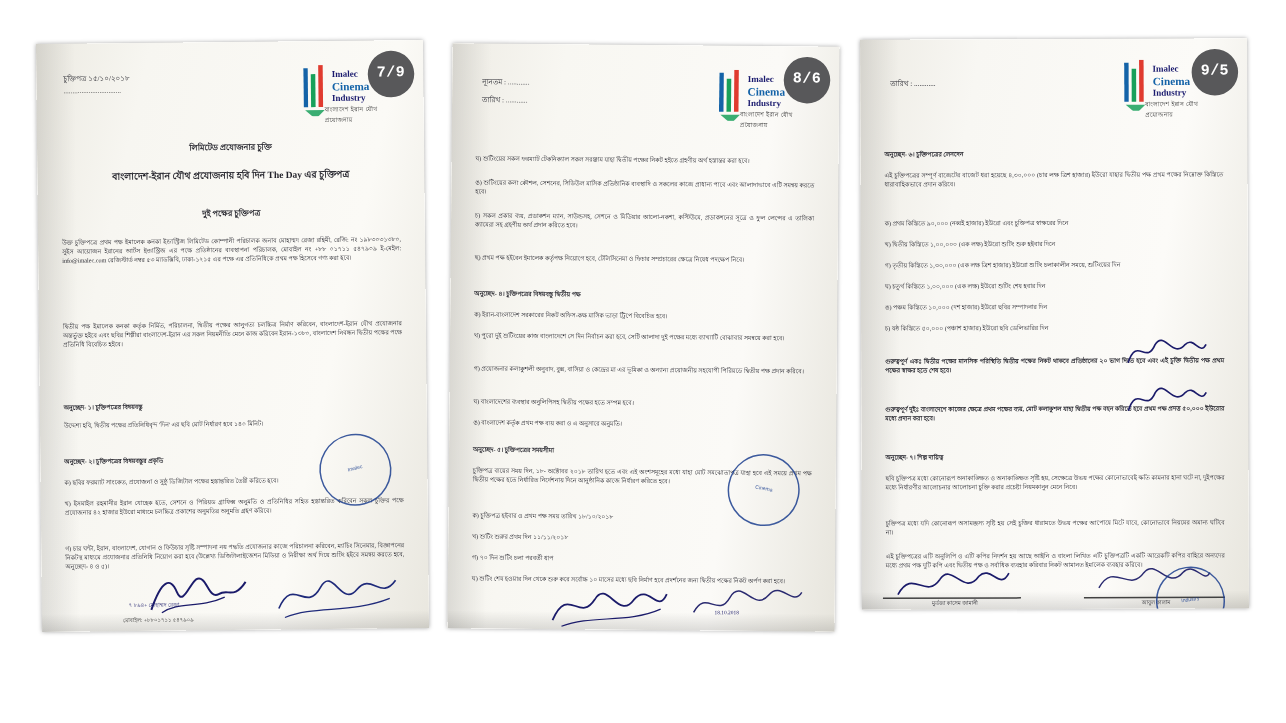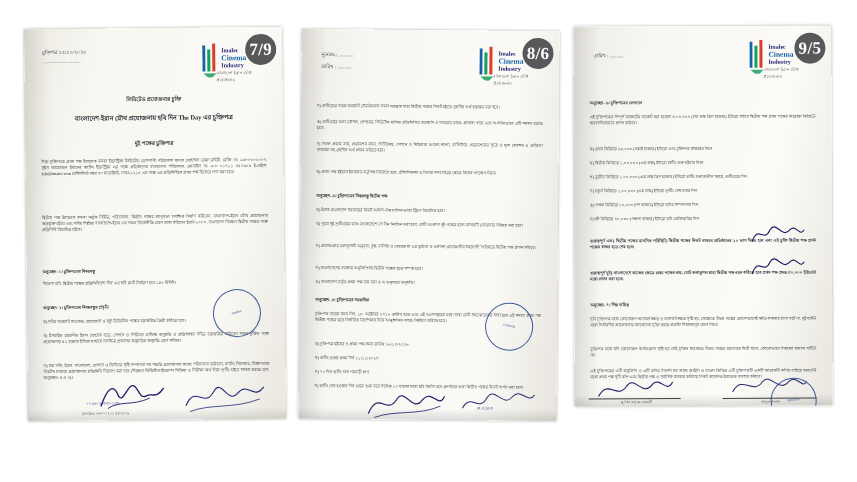--- a/index.html
+++ b/index.html
@@ -32,22 +32,22 @@
             background:linear-gradient(100deg,#edebe4 0%,#f8f7f3 25%,#fcfbf8 70%,#e8e6de 100%);}
 
   .paper-inner{position:absolute;inset:0;}
 
   
   .page-badge{
     position:absolute;top:7px;right:6px;
     width:31px;height:31px;border-radius:50%;
     background:#58585a;color:#fff;
     display:flex;align-items:center;justify-content:center;
-    font-size:17px;font-weight:bold;letter-spacing:.3px;
-    font-family:Liberation Serif, serif;
+    font-size:10px;font-weight:bold;letter-spacing:.3px;
+    font-family:Liberation Mono, monospace;
     z-index:40;
   }
 
   
   .logo{position:absolute;z-index:30;width:62px;height:42px;}
   .logo .ltext{
     position:absolute;left:19px;top:4px;
     font-size:6px;line-height:7px;color:#1a1a6e;font-weight:bold;
     font-family:"Liberation Serif", serif;
   }

